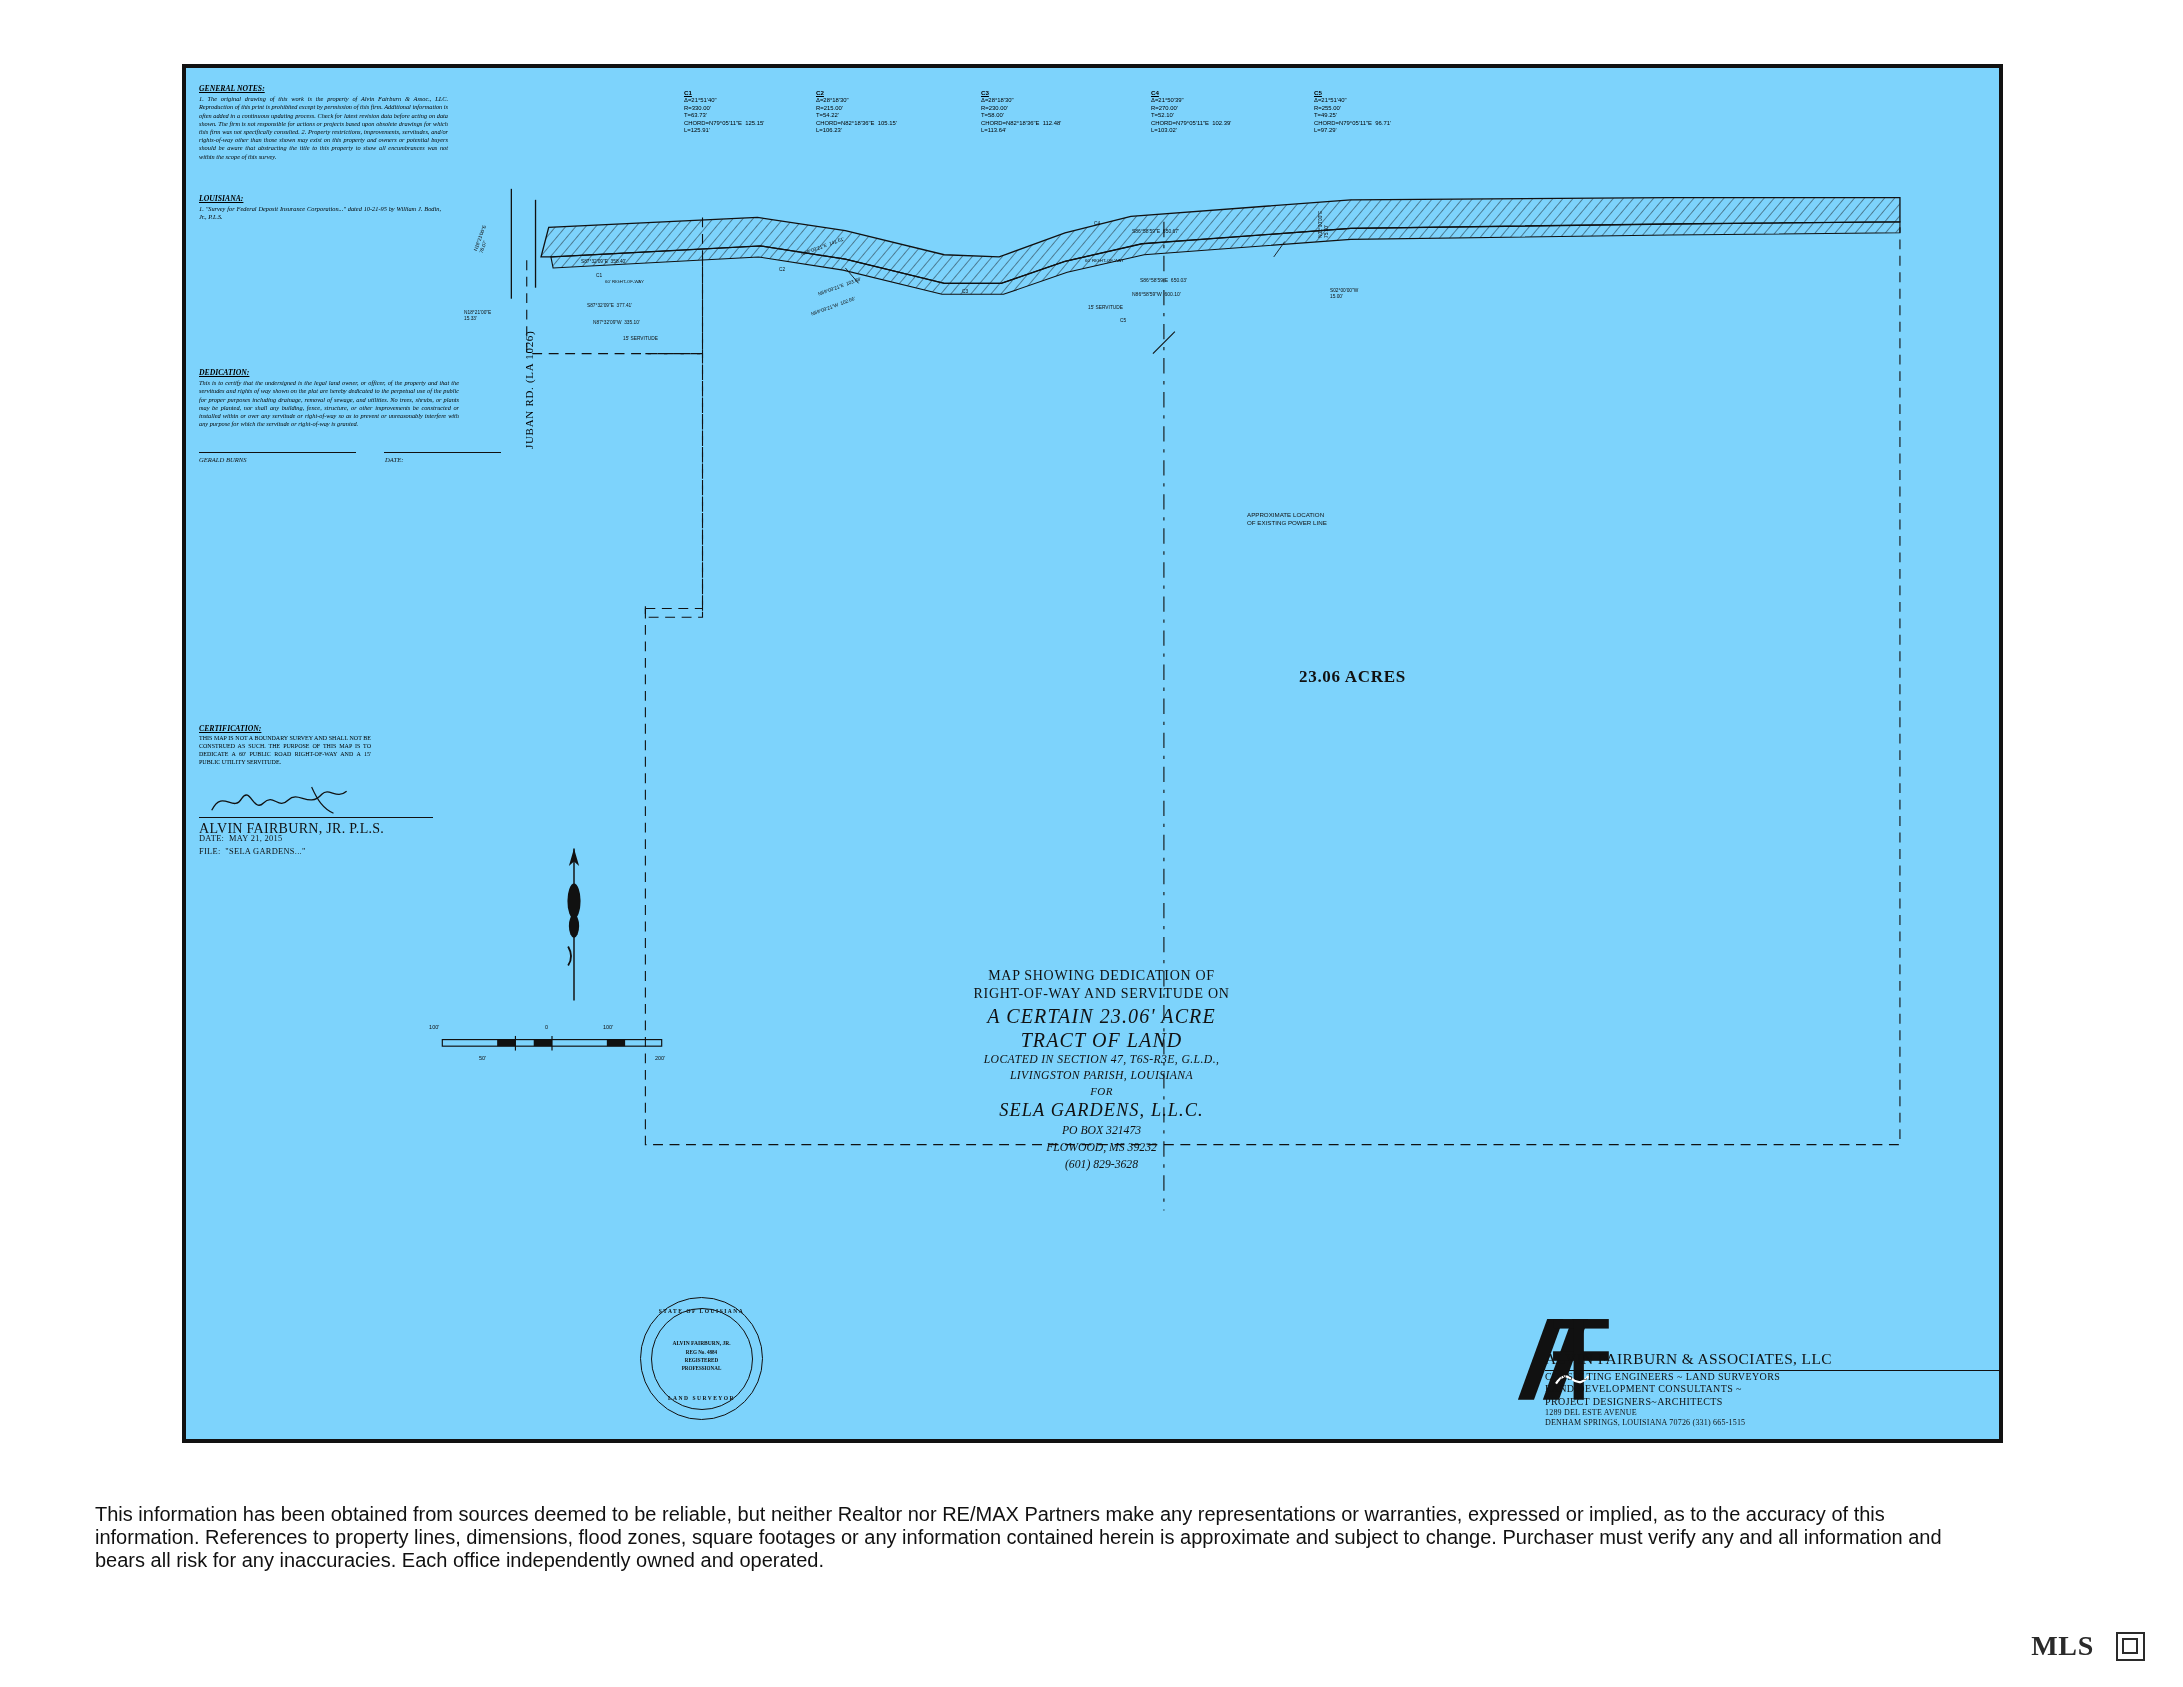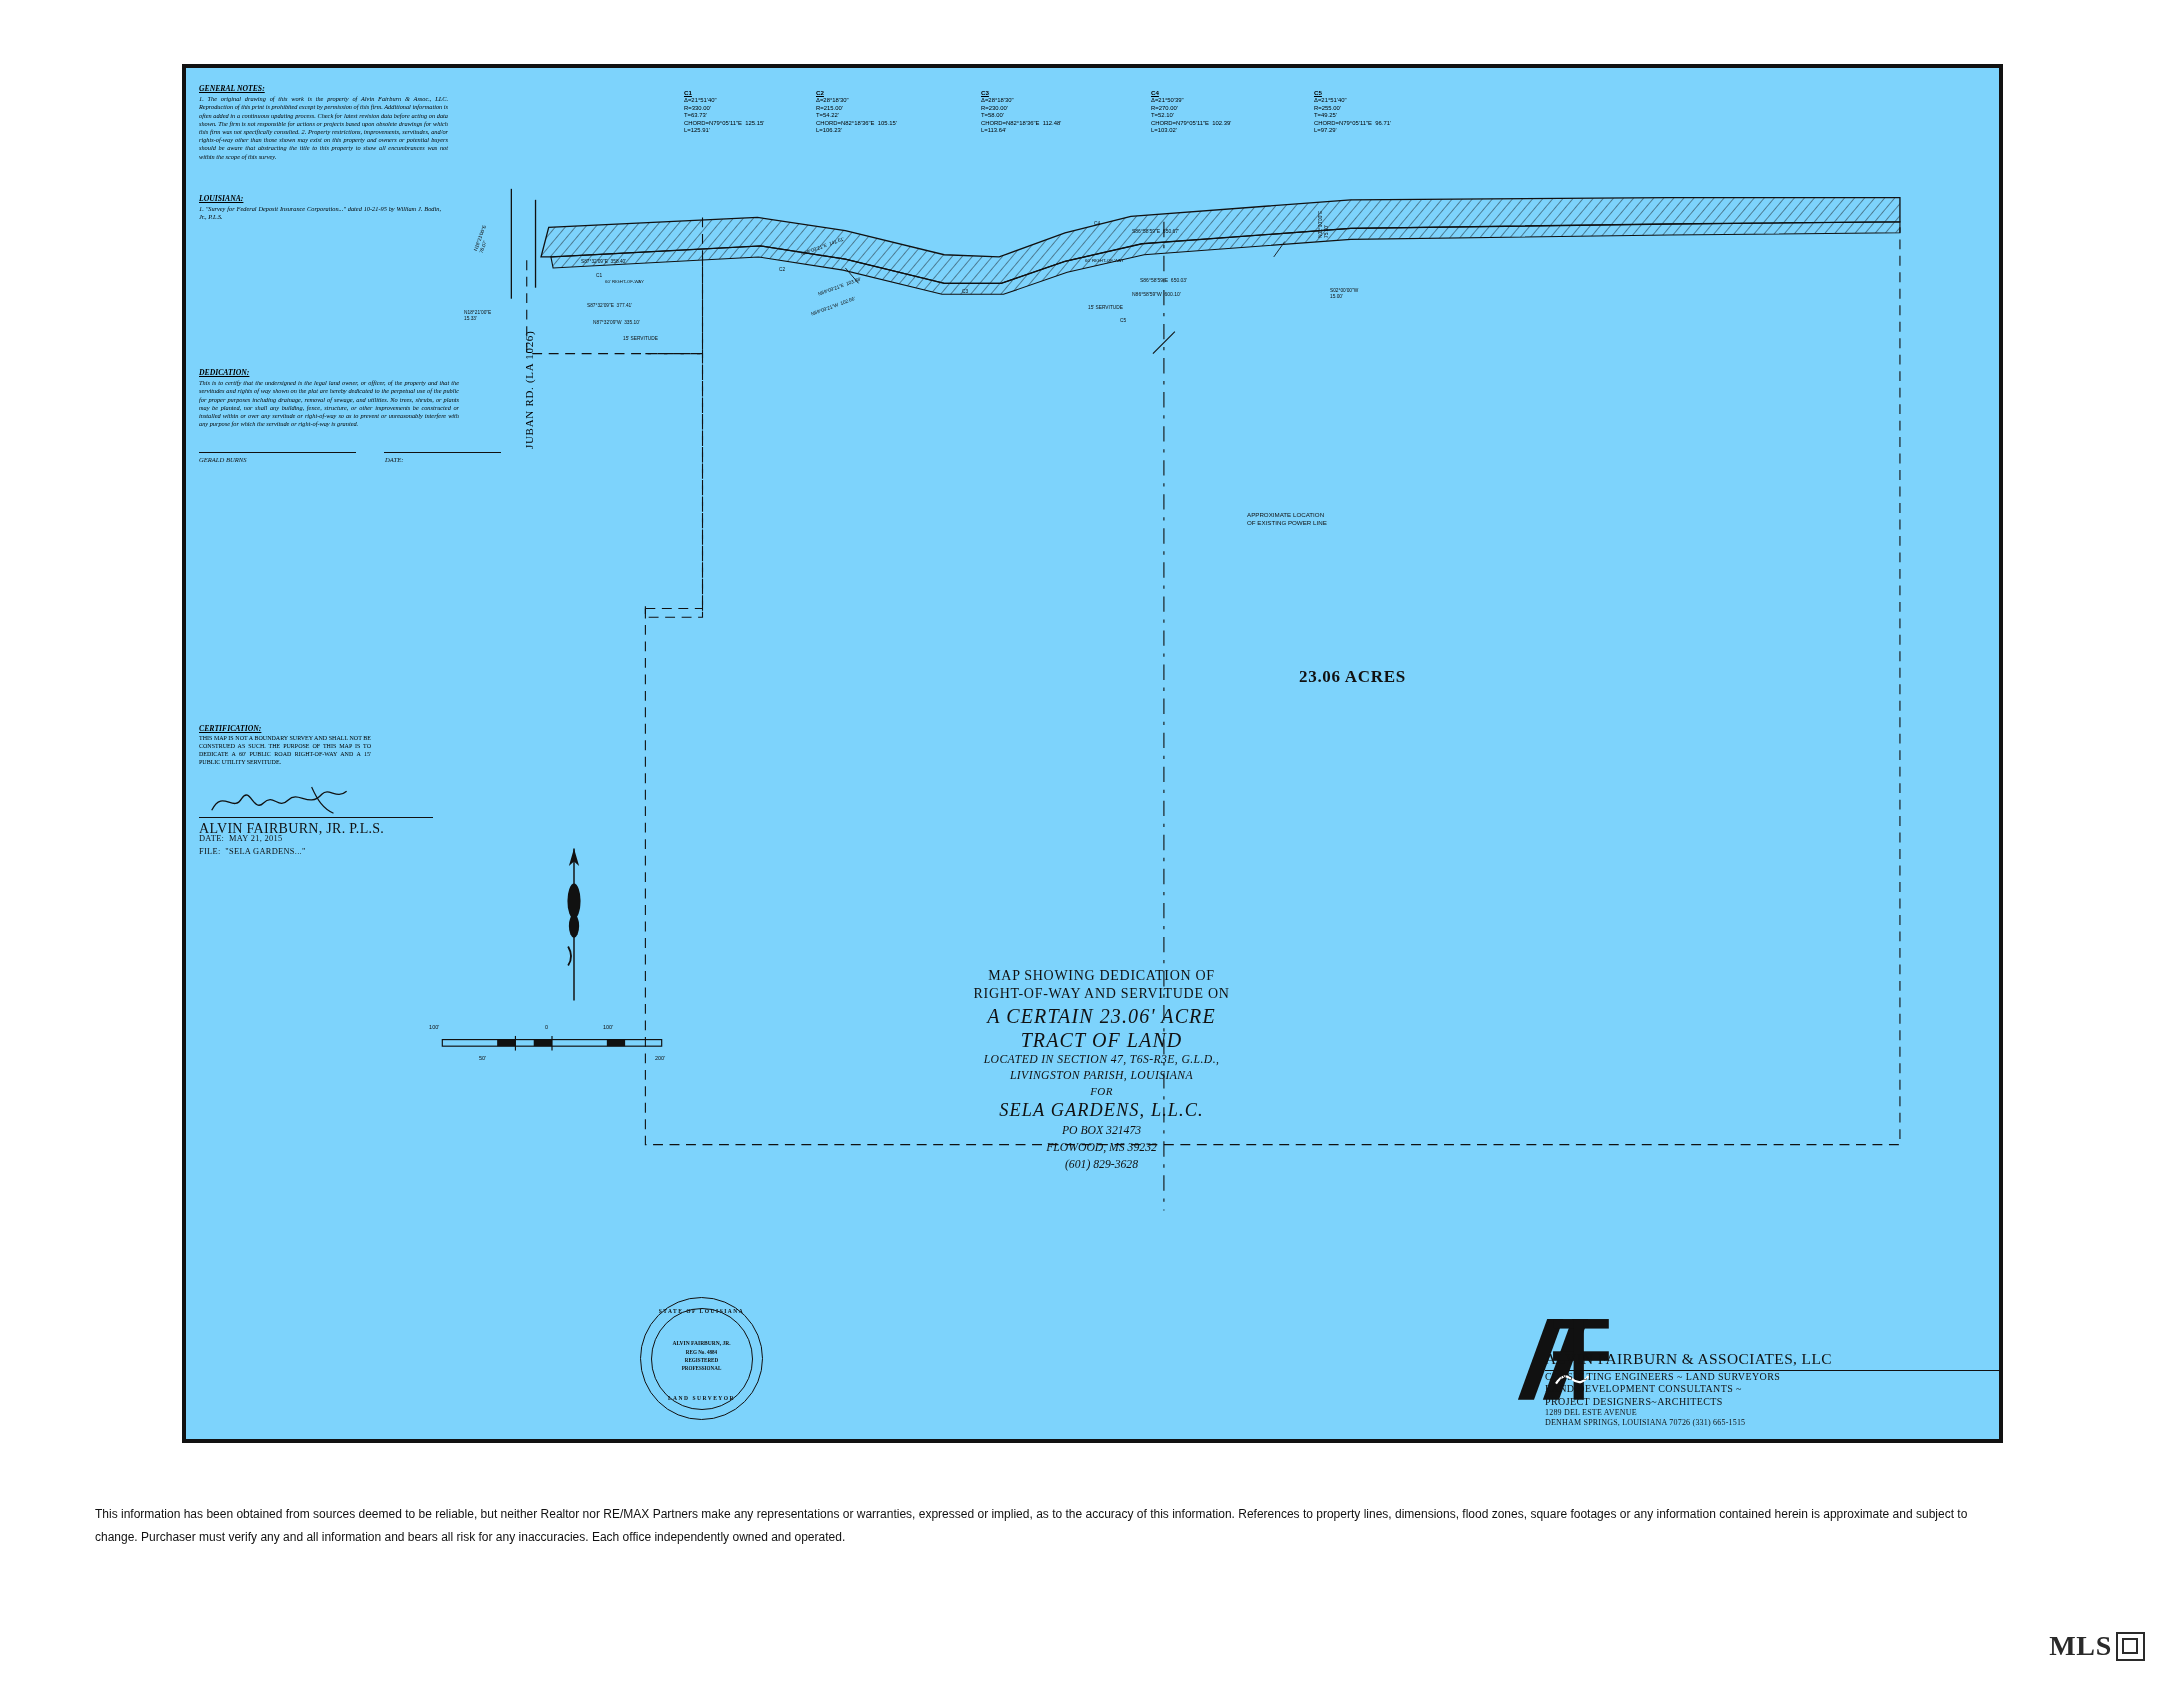--- a/index.html
+++ b/index.html
@@ -49,22 +49,22 @@
   .logo{position:absolute;left:1326px;top:1245px;width:110px;height:92px;}
   
   .seal{position:absolute;left:454px;top:1229px;width:121px;height:121px;border-radius:50%;border:1.8px solid #111;}
   .seal .inner-ring{position:absolute;left:9.5px;top:9.5px;right:9.5px;bottom:9.5px;border-radius:50%;border:1.1px solid #111;}
   .seal .st{position:absolute;width:100%;text-align:center;font-size:5.9px;font-family:"Liberation Serif",serif;font-weight:bold;color:#111;}
   
   .sigline{position:absolute;border-bottom:1px solid #111;}
   .northarrow{position:absolute;left:366px;top:776px;width:44px;height:161px;}
   .scalebar{position:absolute;left:249px;top:965px;width:234px;height:29px;}
   
-  .disc{position:absolute;left:95px;top:1503px;width:1897px;font-size:12px;line-height:23px;color:#111;font-family:"Liberation Sans",sans-serif;}
-  .mls{position:absolute;right:38px;bottom:25px;font-family:"Liberation Serif",serif;font-weight:bold;font-size:28px;letter-spacing:0.7px;color:#2a2a2a;display:flex;align-items:center;gap:4px;}
+  .disc{position:absolute;left:95px;top:1503px;width:1897px;font-size:20px;line-height:23px;color:#111;font-family:"Liberation Sans",sans-serif;}
+  .mls{position:absolute;right:38px;bottom:25px;font-family:"Liberation Serif",serif;font-weight:bold;font-size:28px;letter-spacing:0.7px;color:#2a2a2a;display:flex;align-items:center;gap:22px;}
   .mlsbox{width:25px;height:25px;border:2.2px solid #2a2a2a;display:inline-block;position:relative;}
   .mlsbox:after{content:"";position:absolute;left:4.4px;top:4.4px;width:11.7px;height:11.7px;border:2.2px solid #2a2a2a;}
   
   .vert{position:absolute;transform:rotate(-90deg);transform-origin:left top;font-family:"Liberation Serif",serif;}
   .rot{position:absolute;transform-origin:left top;}
   svg{overflow:visible;}
 </style>
 </head>
 <body>
 

